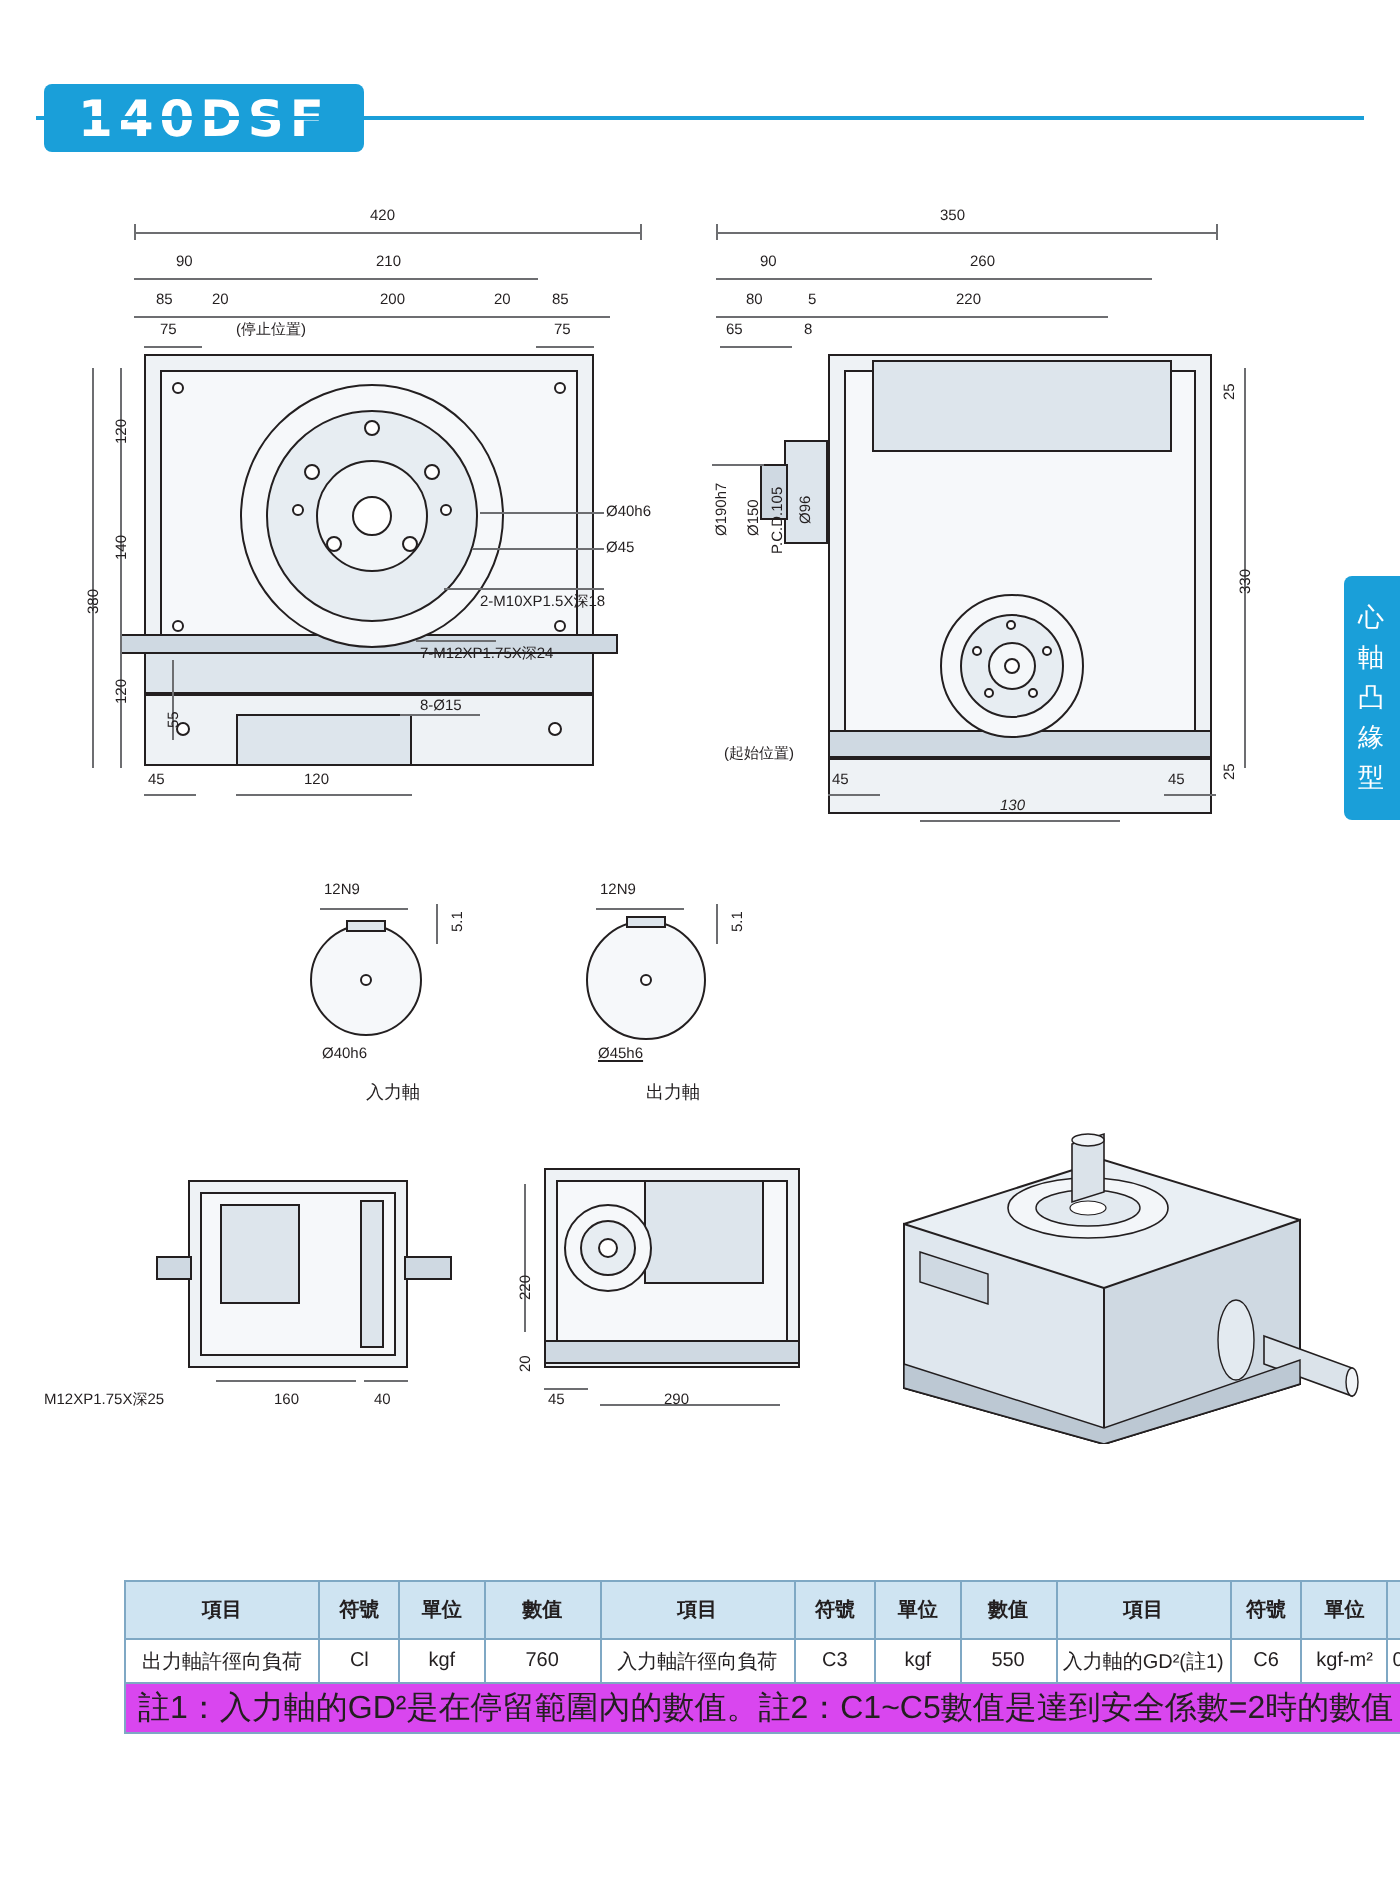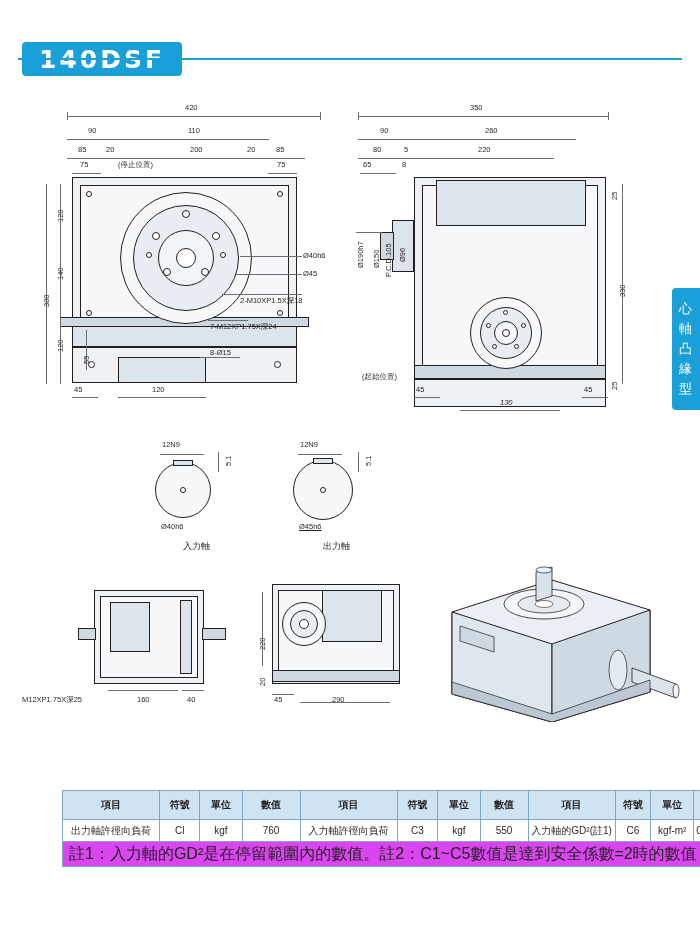--- a/index.html
+++ b/index.html
@@ -100,21 +100,21 @@
 <div class="drawing">
 
   <div class="dl hl thin" style="left:67px;top:44px;width:253px;"></div>
   <div class="dl vl thin" style="left:67px;top:40px;height:8px;"></div>
   <div class="dl vl thin" style="left:320px;top:40px;height:8px;"></div>
   <div class="lbl" style="left:185px;top:31px;">420</div>
 
   <div class="dl hl thin" style="left:67px;top:67px;width:57px;"></div>
   <div class="dl hl thin" style="left:124px;top:67px;width:145px;"></div>
   <div class="lbl" style="left:88px;top:54px;">90</div>
-  <div class="lbl" style="left:188px;top:54px;">110</div>
+  <div class="lbl" style="left:188px;top:54px;">210</div>
 
   <div class="dl hl thin" style="left:67px;top:86px;width:36px;"></div>
   <div class="dl hl thin" style="left:103px;top:86px;width:19px;"></div>
   <div class="dl hl thin" style="left:122px;top:86px;width:124px;"></div>
   <div class="dl hl thin" style="left:246px;top:86px;width:19px;"></div>
   <div class="dl hl thin" style="left:265px;top:86px;width:40px;"></div>
   <div class="lbl" style="left:78px;top:73px;">85</div>
   <div class="lbl" style="left:106px;top:73px;">20</div>
   <div class="lbl" style="left:190px;top:73px;">200</div>
   <div class="lbl" style="left:247px;top:73px;">20</div>

